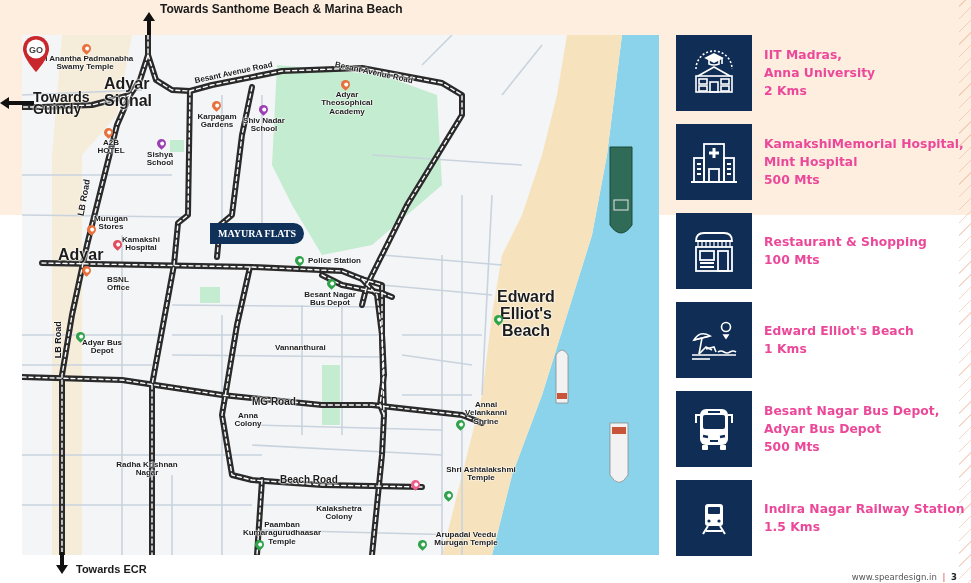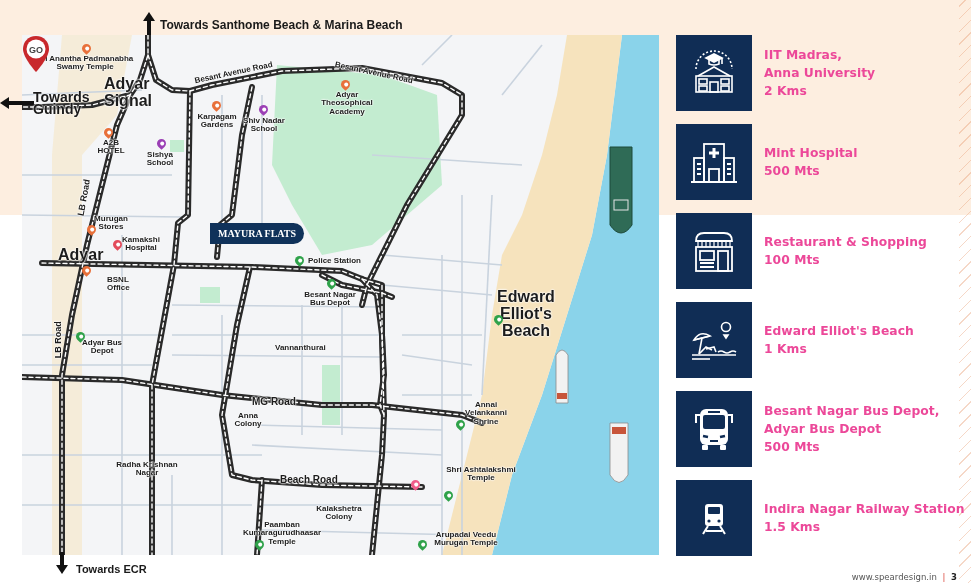--- a/index.html
+++ b/index.html
@@ -94,21 +94,21 @@
   .footer .page { color: #222; font-weight: 700; }
 </style>
 </head>
 <body>
 
 <div class="top-band"></div>
 <div class="zigzag"></div>
 
 <div class="tri-up" style="left:143px;top:12px;"></div>
 <div class="arrow-v" style="left:147px;top:20px;height:18px;"></div>
-<div class="dir-label" style="left:160px;top:18px;">Towards Santhome Beach &amp; Marina Beach</div>
+<div class="dir-label" style="left:160px;top:2px;">Towards Santhome Beach &amp; Marina Beach</div>
 
 <div class="map">
   <svg width="637" height="520" viewBox="0 0 637 520">
 
     <path d="M40 0 L110 0 L95 80 L60 120 L60 520 L30 520 L30 120 Z" fill="#f5e8cc" opacity="0.7"></path>
 
     <path d="M600 0 L637 0 L637 520 L470 520 L490 440 L520 360 L545 280 L570 200 L585 120 L595 40 Z" fill="#8ad3ea"></path>
 
     <path d="M545 0 L600 0 L595 40 L585 120 L570 200 L545 280 L520 360 L490 440 L470 520 L420 520 L440 440 L460 360 L470 280 L480 220 L500 180 L520 120 L535 60 Z" fill="#f6e3bd"></path>
 
@@ -312,20 +312,21 @@
         <rect x="16" y="8" width="20" height="38"></rect>
         <path d="M26 12 L26 22 M21 17 L31 17" stroke-width="3"></path>
         <rect x="6" y="22" width="10" height="24"></rect>
         <rect x="36" y="22" width="10" height="24"></rect>
         <path d="M9 28 L13 28 M9 33 L13 33 M9 38 L13 38 M39 28 L43 28 M39 33 L43 33 M39 38 L43 38"></path>
         <rect x="21" y="33" width="10" height="13"></rect>
         <path d="M3 46 L49 46"></path>
       </svg>
     </div>
     <div class="text">
+      <div>KamakshiMemorial Hospital,</div>
       <div>Mint Hospital</div>
       <div>500 Mts</div>
     </div>
   </div>
 
   <div class="amenity" style="top:178px;">
     <div class="icon-box">
       <svg width="52" height="52" viewBox="0 0 52 52" fill="none" stroke="#fff" stroke-width="1.8">
         <path d="M8 16 Q8 8 16 8 L36 8 Q44 8 44 16 Z"></path>
         <path d="M10 16 L10 22 M14 16 L14 22 M18 16 L18 22 M22 16 L22 22 M26 16 L26 22 M30 16 L30 22 M34 16 L34 22 M38 16 L38 22 M42 16 L42 22" stroke-width="1.2"></path>

